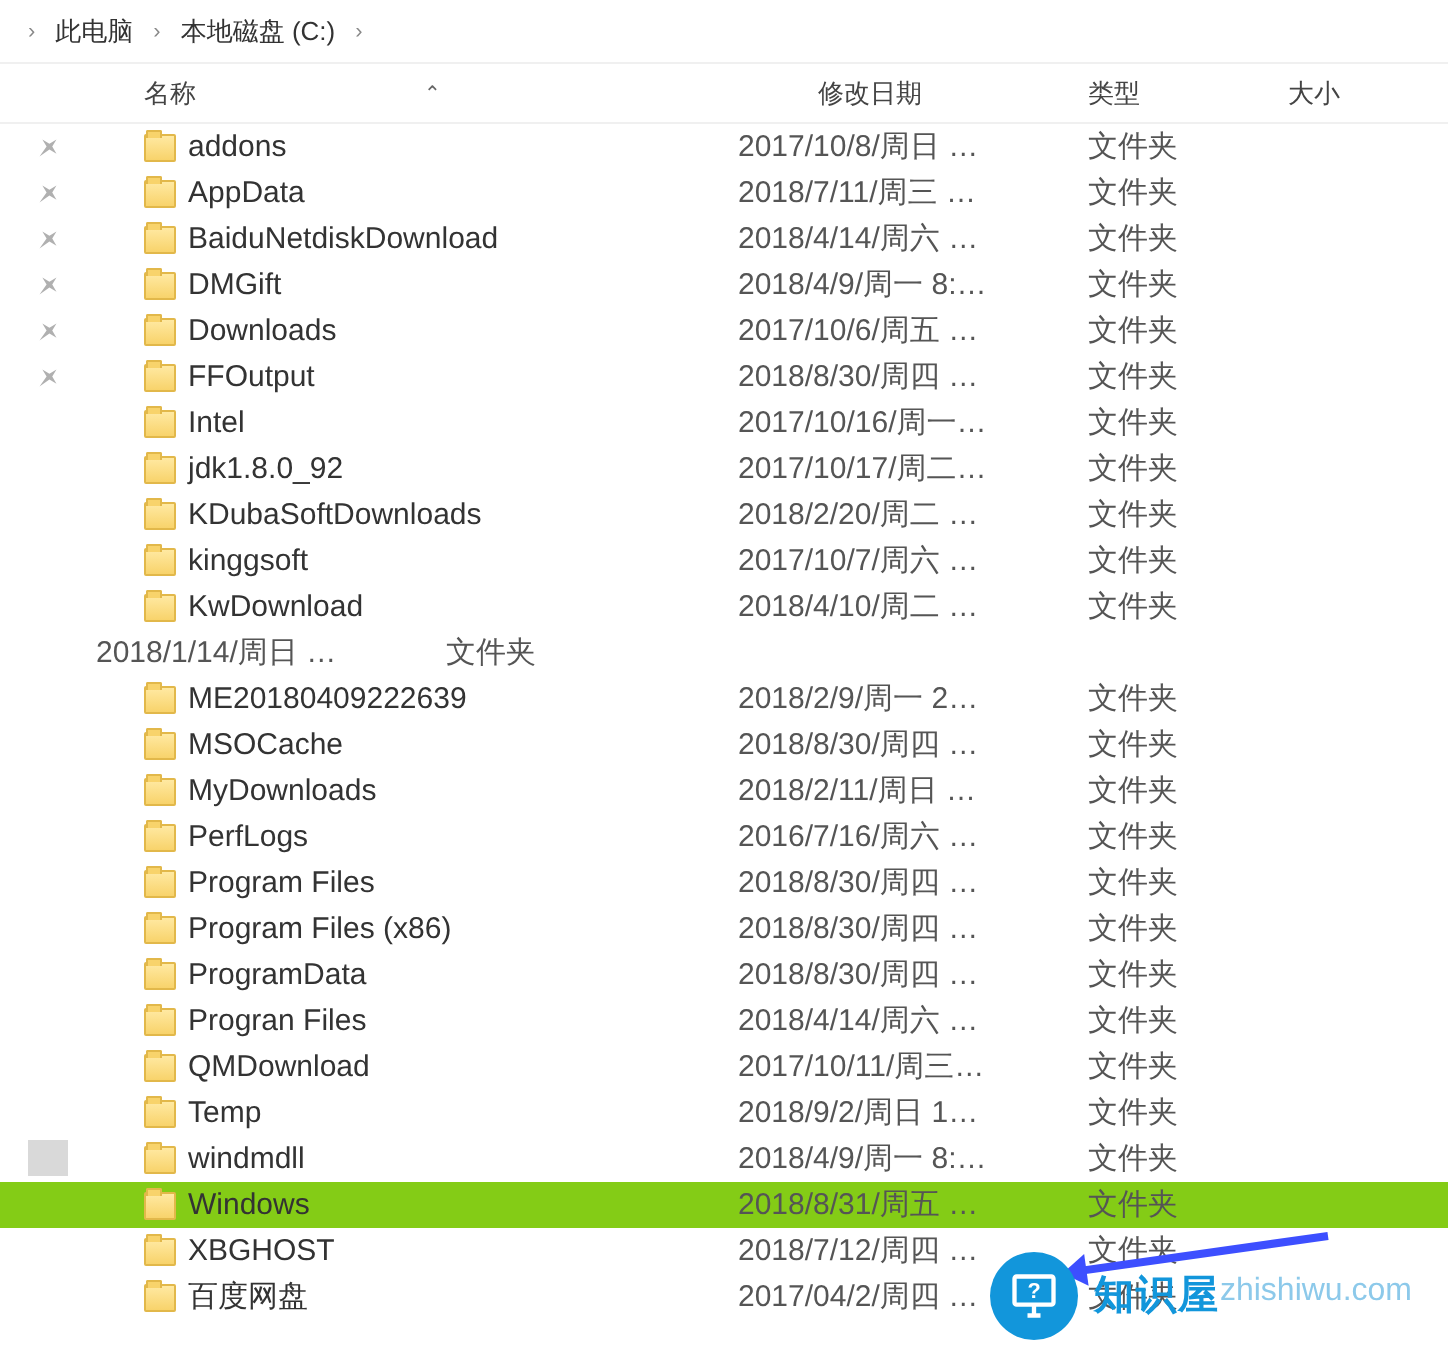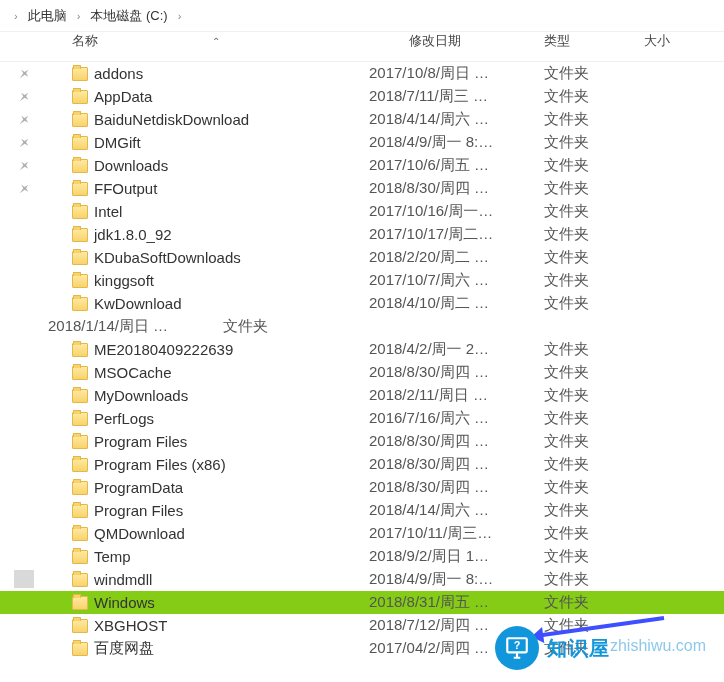--- a/index.html
+++ b/index.html
@@ -1,20 +1,20 @@
 <!DOCTYPE html>
 <html><head>
 <meta charset="utf-8">
 <style>
   * { box-sizing: border-box; margin: 0; padding: 0; font-family: "Microsoft YaHei", "Segoe UI", sans-serif; }
   body { background: #fff; width: 724px; height: 682px; overflow: hidden; position: relative; }
   .breadcrumb { display: flex; align-items: center; height: 32px; padding: 0 8px; font-size: 13px; color: #333; border-bottom: 1px solid #f0f0f0; }
   .breadcrumb .chev { margin: 0 6px; color: #888; font-size: 11px; }
   .breadcrumb .crumb { padding: 2px 4px; }
-  .headerrow { display: flex; align-items: flex-start; height: 30px; border-bottom: 1px solid #f0f0f0; font-size: 13px; color: #444; position: relative; }
+  .headerrow { display: flex; align-items: center; height: 30px; border-bottom: 1px solid #f0f0f0; font-size: 13px; color: #444; position: relative; }
   .pincol { width: 48px; flex-shrink: 0; }
   .namecol { flex: 1; padding-left: 24px; display: flex; align-items: center; gap: 4px; }
   .datecol { width: 135px; flex-shrink: 0; }
   .typecol { width: 100px; flex-shrink: 0; }
   .sizecol { width: 80px; flex-shrink: 0; }
   .hsort { font-size: 10px; color: #666; margin-left: 110px; display:inline-block;}
   .filelist { }
   .row { display: flex; align-items: center; height: 23px; font-size: 15px; color: #333; }
   .row.selected { background: #84cc16; }
   .pin { width: 48px; display:flex; justify-content:center; align-items:center; color:#aaa; font-size:14px; }
@@ -195,21 +195,21 @@
       <div class="dt">2018/1/14/周日 …</div>
       <div class="tp">文件夹</div>
       <div class="sz"></div>
     </div>
     <div class="row">
       <div class="pin"></div>
       <div class="nm">
         <span class="folder-icon"></span>
         <span>ME20180409222639</span>
       </div>
-      <div class="dt">2018/4/2/周一  2…</div>
+      <div class="dt">2018/2/9/周一  2…</div>
       <div class="tp">文件夹</div>
       <div class="sz"></div>
     </div>
     <div class="row">
       <div class="pin"></div>
       <div class="nm">
         <span class="folder-icon"></span>
         <span>MSOCache</span>
       </div>
       <div class="dt">2018/8/30/周四 …</div>

